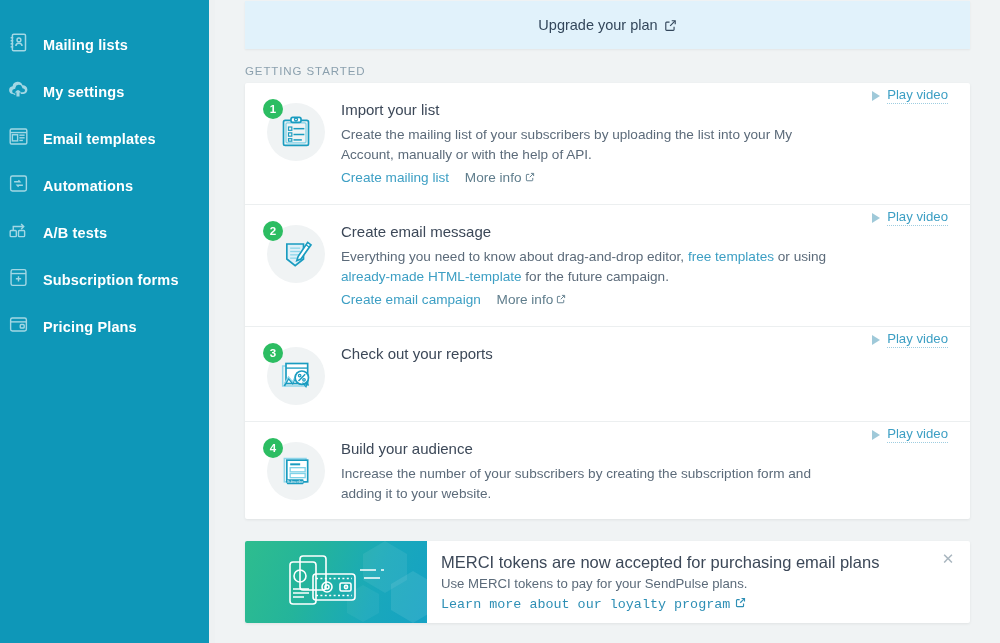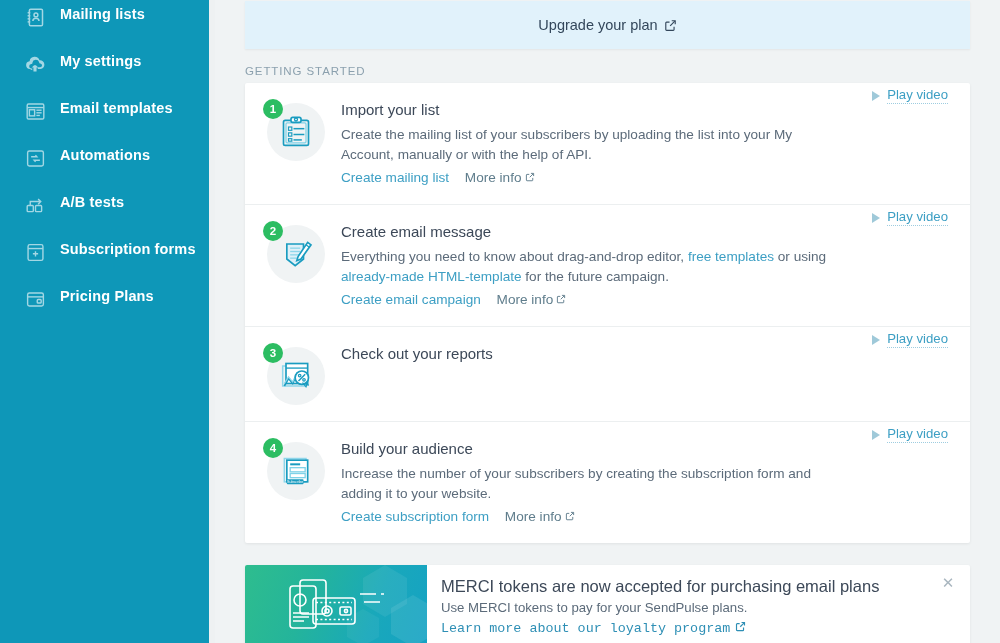--- a/index.html
+++ b/index.html
@@ -13,23 +13,23 @@
 
   
   .sidebar {
     width: 209px; min-width: 209px;
     background: #0e97b8;
     padding-top: 6px;
     position: relative;
   }
   .sidebar-gap { width: 6px; min-width: 6px; background: #eef1f2; }
   .nav-item {
-    display: flex; align-items: flex-start;
+    display: flex; align-items: flex-end;
     height: 47px;
-    padding-left: 24px;
+    padding-left: 7px;
     cursor: pointer;
     text-decoration: none;
   }
   .nav-icon {
     width: 22px; min-width: 22px; height: 22px;
     margin-right: 14px;
     display: flex; align-items: center; justify-content: center;
     opacity: .62;
   }
   .nav-icon svg { display: block; }
@@ -412,28 +412,20 @@
               <rect x="17" y="27" width="18" height="5" stroke="#7fd2e8" stroke-width="1.6"></rect>
               <rect x="13" y="34" width="20" height="6" rx="1" fill="#1a9cc0"></rect>
               <text x="23" y="38.4" font-family="Liberation Sans, sans-serif" font-size="4.4" fill="#ffffff" text-anchor="middle">Subscribe</text>
             </svg>
           </div>
         </div>
         <div class="card-body">
           <div class="card-title">Build your audience</div>
           <div class="card-desc">
             <span>Increase the number of your subscribers by creating the subscription form and adding it to your website.</span>
-          </div>
-          <div class="card-links">
-            <span class="link">Create subscription form</span>
-            <span class="more-info"><span>More info</span><span class="ext"><svg width="10" height="10" viewBox="0 0 16 16" fill="none" stroke="#5f7d8c" stroke-width="1.5">
-                    <path d="M9.5 2.2h4.3v4.3"></path>
-                    <path d="M13.3 2.7L7.6 8.4"></path>
-                    <path d="M12.4 9.4v3.6a1 1 0 0 1-1 1H3.2a1 1 0 0 1-1-1V4.8a1 1 0 0 1 1-1h3.6"></path>
-                  </svg></span></span>
           </div>
         </div>
         <div class="play-video">
           <span class="play-tri"></span>
           <span class="label">Play video</span>
         </div>
       </div>
 
     </div>
 

